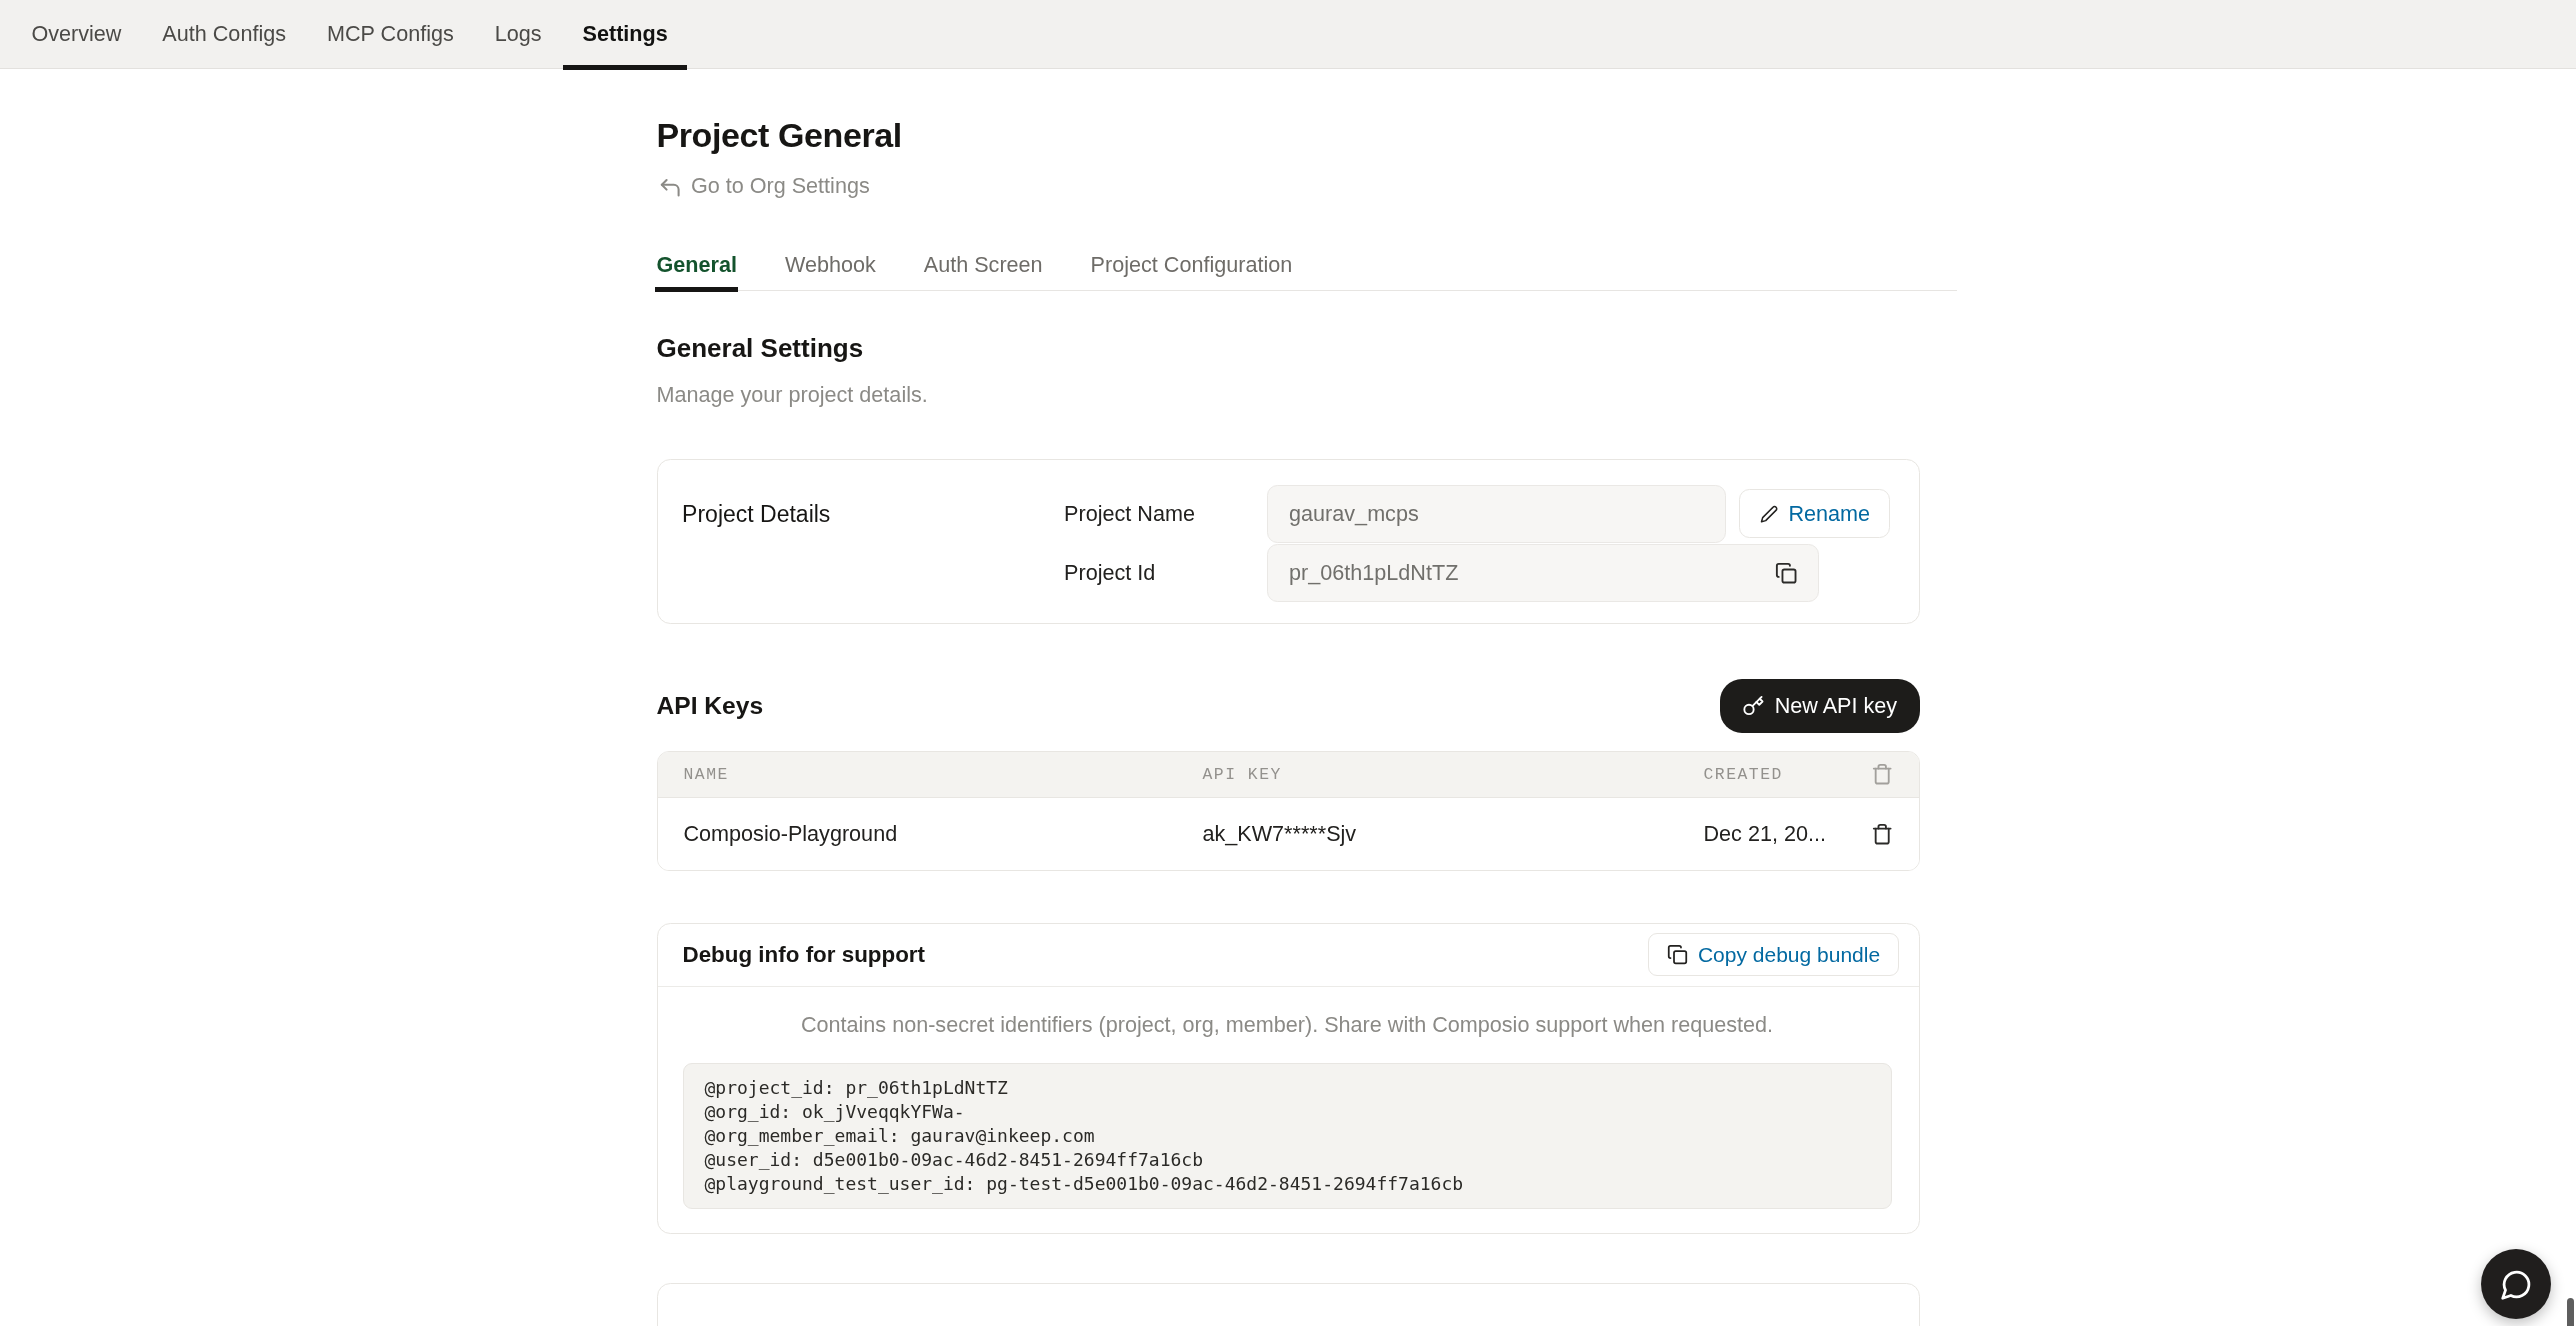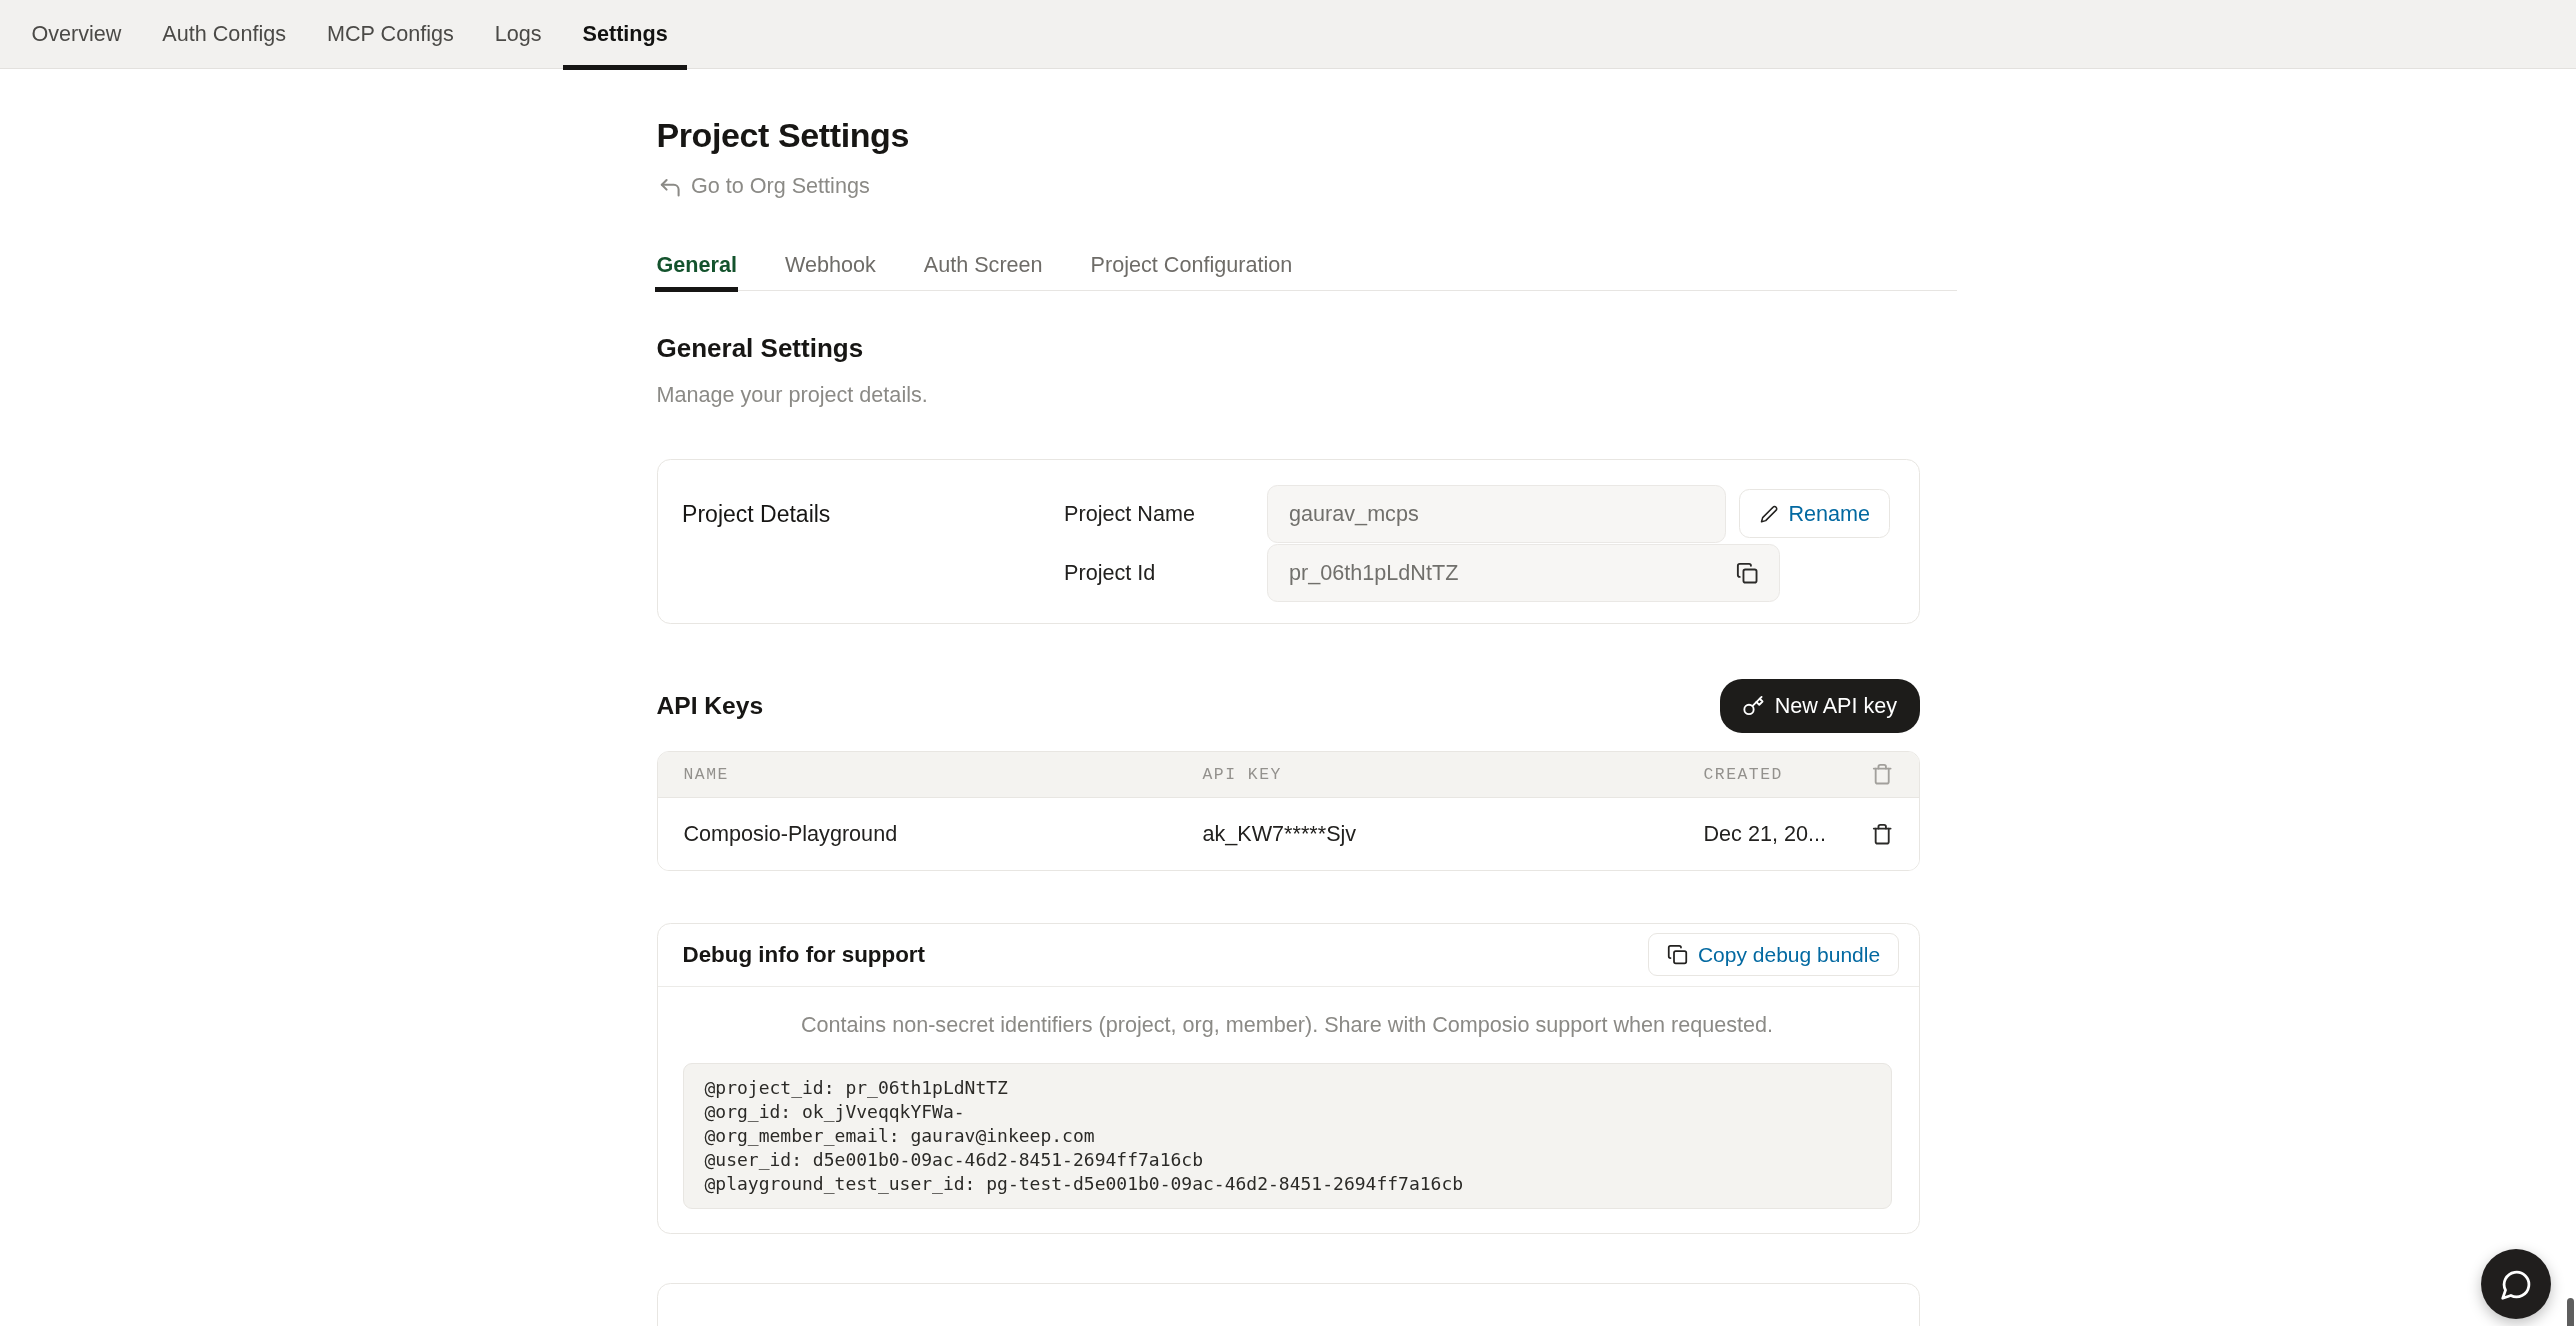--- a/index.html
+++ b/index.html
@@ -93,21 +93,21 @@
   .pd-input {
     height:58px;
     background:#f7f6f4;
     border:1.5px solid #eae8e5;
     border-radius:10.4px;
     display:flex; align-items:center;
     padding:0 21px;
     font-size:21.6px; color:#71706c;
   }
   .pd-input.name { width:459px; }
-  .pd-input.wide { width:513px; justify-content:space-between; }
+  .pd-input.wide { width:552px; justify-content:space-between; }
   .pd-input .copy-btn { background:none; border:none; cursor:pointer; padding:0; }
   .pd-input .copy-btn svg { stroke:#2b2a28; }
 
   .btn {
     display:inline-flex; align-items:center; justify-content:center; gap:10.4px;
     font-family:"Liberation Sans", sans-serif;
     border-radius:10.4px; cursor:pointer; white-space:nowrap;
   }
   .btn.ghost {
     background:#ffffff;
@@ -206,21 +206,21 @@
     <div class="nav-item">Overview</div>
     <div class="nav-item">Auth Configs</div>
     <div class="nav-item">MCP Configs</div>
     <div class="nav-item">Logs</div>
     <div class="nav-item active">Settings</div>
   </nav>
 
   <div class="page">
     <div class="column">
 
-      <h1 class="page-title">Project Settings</h1>
+      <h1 class="page-title">Project General</h1>
 
       <a class="back-link">
         <svg width="24" height="24" viewBox="0 0 18 18" fill="none" stroke-width="1.7" stroke-linecap="round" stroke-linejoin="round">
           <path d="M4 9h10a4 4 0 0 1 4 4v5" transform="scale(0.9)"></path>
           <polyline points="8 5 4 9 8 13" transform="scale(0.9)"></polyline>
         </svg>
         <span>Go to Org Settings</span>
       </a>
 
       <div class="tabs">

